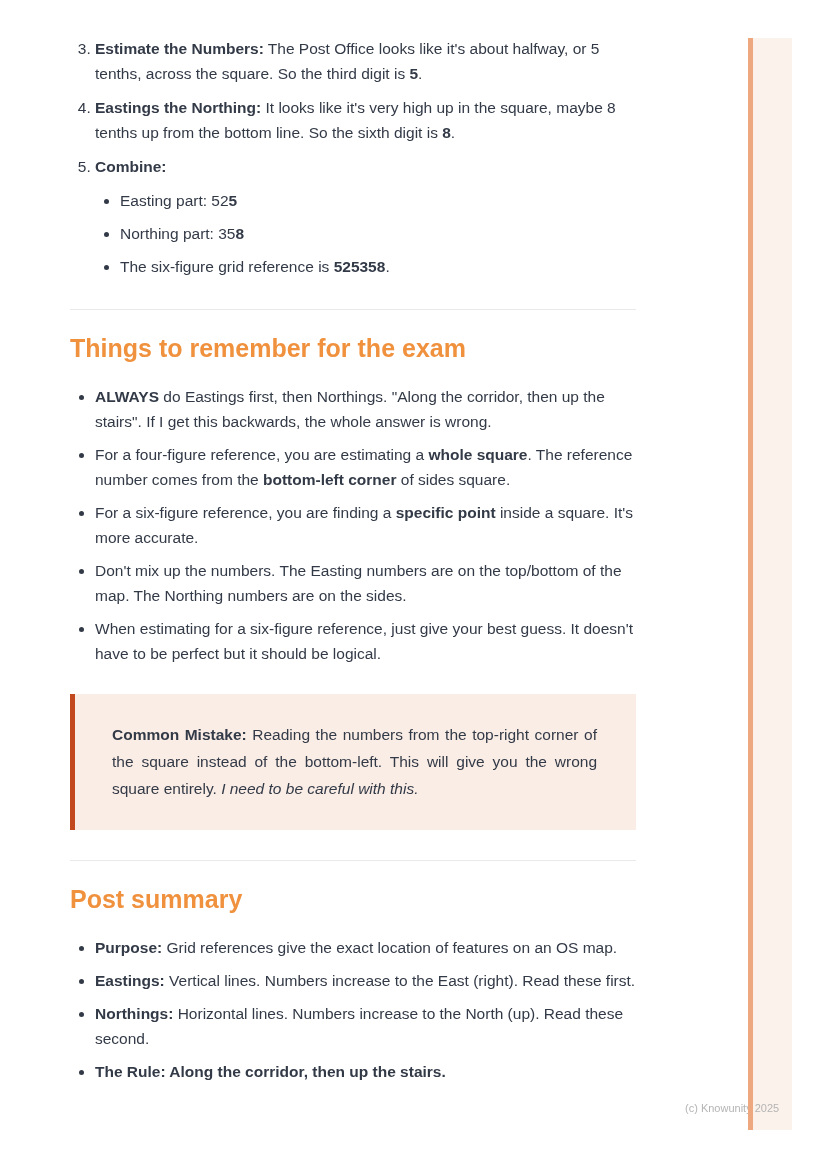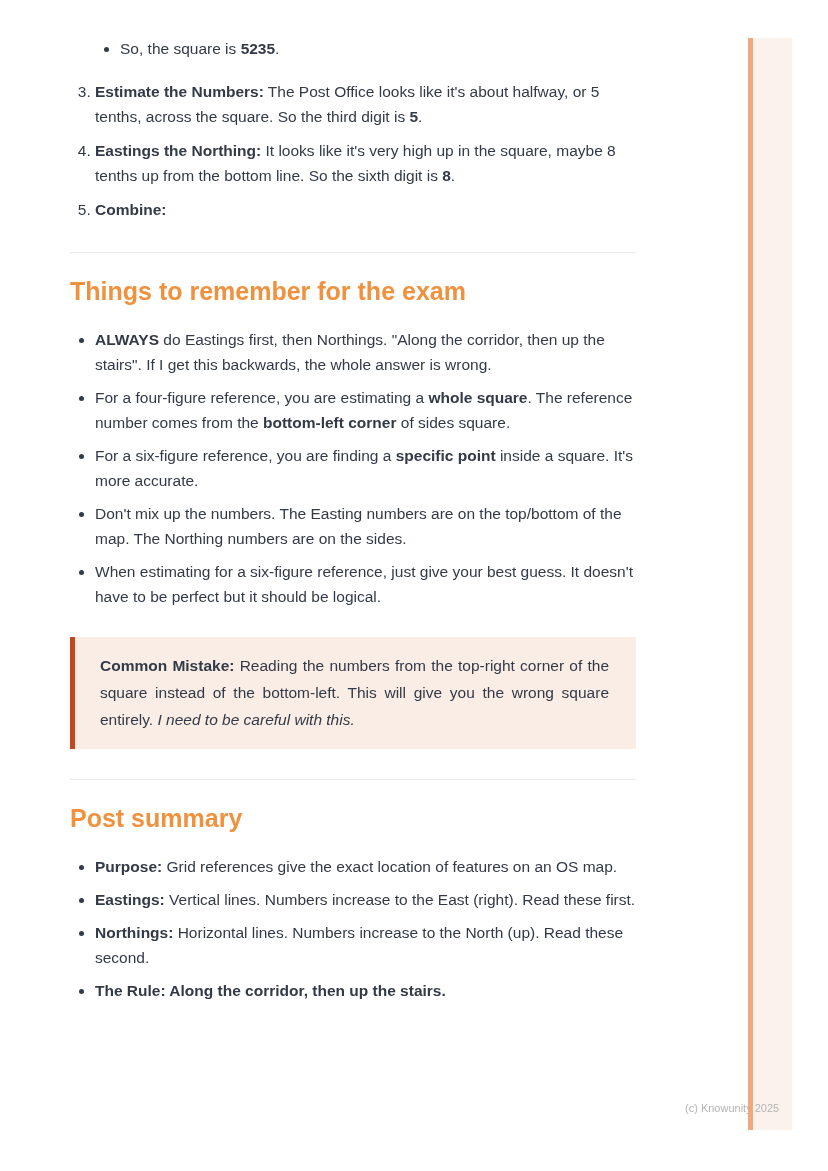--- a/index.html
+++ b/index.html
@@ -48,21 +48,21 @@
     font-weight: 700;
     margin: 23px 0 21px 0;
   }
   .callout {
     margin-top: 28px;
     background: var(--callout_bg, #FAEDE6);
     border-left: 5px solid var(--callout_border, #C2491D);
     padding: 15px 27px 16px 25px;
   }
   .callout p {
-    margin: 0;
+    margin: 12px;
     text-align: justify;
     line-height: 27px;
   }
   .side-stripe {
     position: absolute;
     left: 748px;
     top: 38px;
     width: 44px;
     height: 1092px;
     background: var(--stripe_bg, #FCF2EC);
@@ -87,29 +87,31 @@
     z-index: 2;
     white-space: nowrap;
   }
 </style>
 </head>
 <body>
 
 <div class="page">
   <div class="content">
 
-    <ul class="indent2 sub-top">
-      <li><span>So, the square is </span><span class="b">5235</span><span>.</span></li>
-    </ul>
 
     <ol class="numbered" start="3">
       <li><span class="b">Estimate the Numbers:</span><span> The Post Office looks like it's about halfway, or 5 tenths, across the square. So the third digit is </span><span class="b">5</span><span>.</span></li>
       <li><span class="b">Eastings the Northing:</span><span> It looks like it's very high up in the square, maybe 8 tenths up from the bottom line. So the sixth digit is </span><span class="b">8</span><span>.</span></li>
       <li>
         <span><span class="b">Combine:</span></span>
+        <ul class="indent2 nested">
+          <li><span>Easting part: 52</span><span class="b">5</span></li>
+          <li><span>Northing part: 35</span><span class="b">8</span></li>
+          <li><span>The six-figure grid reference is </span><span class="b">525358</span><span>.</span></li>
+        </ul>
       </li>
     </ol>
 
     <hr class="divider">
 
     <h2 class="section-heading">Things to remember for the exam</h2>
 
     <ul class="indent1">
       <li><span class="b">ALWAYS</span><span> do Eastings first, then Northings. "Along the corridor, then up the stairs". If I get this backwards, the whole answer is wrong.</span></li>
       <li><span>For a four-figure reference, you are estimating a </span><span class="b">whole square</span><span>. The reference number comes from the </span><span class="b">bottom-left corner</span><span> of sides square.</span></li>

